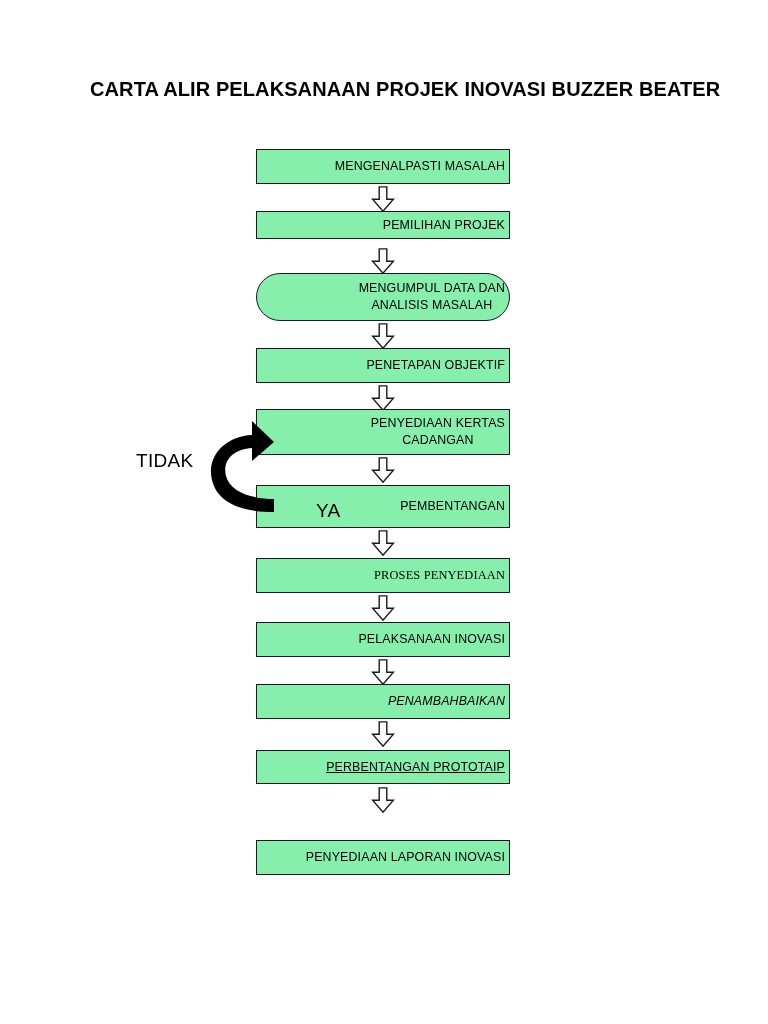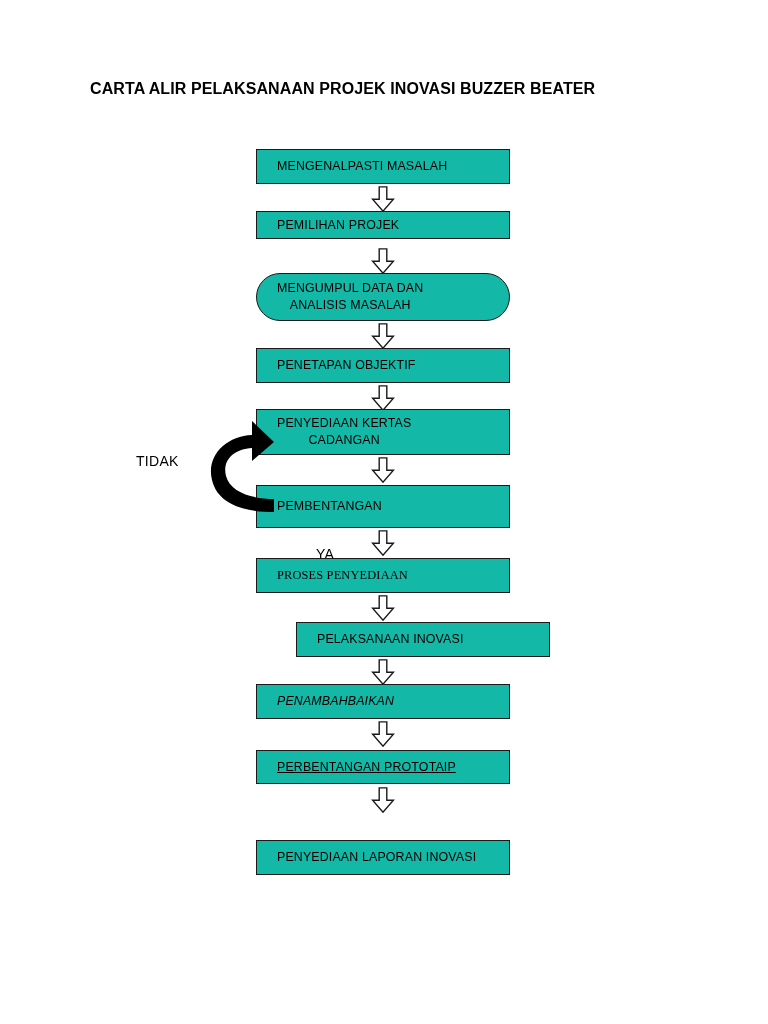--- a/index.html
+++ b/index.html
@@ -24,43 +24,42 @@
     top: 0;
     width: 768px;
     height: 1024px;
   }
 
   
   .chart-title {
     position: absolute;
     left: 90px;
     top: 79px;
-    font-size: 16px;
+    font-size: 20px;
     font-weight: bold;
     letter-spacing: 0.1px;
     white-space: nowrap;
     line-height: 20px;
   }
 
   
   .flow-box {
     position: absolute;
     left: 256px;
     width: 254px;
     box-sizing: border-box;
     border: 1.4px solid #1a1a1a;
-    background: #14b8a6;
+    background: #86efac;
     display: flex;
     align-items: center;
-    justify-content: flex-start;
+    justify-content: flex-end;
     text-align: center;
     font-size: 12.4px;
     line-height: 17px;
     letter-spacing: 0.15px;
-    padding-left: 16px;
   }
   .flow-box .box-label {
     display: block;
     padding: 0 4px;
   }
 
   
   .down-arrow {
     position: absolute;
     width: 26px;
@@ -83,27 +82,27 @@
   }
   .loop-arrow svg {
     display: block;
     width: 100%;
     height: 100%;
   }
 
   
   .decision-label {
     position: absolute;
-    font-size: 14px;
+    font-size: 19px;
     letter-spacing: 0.3px;
     white-space: nowrap;
     line-height: 20px;
   }
   #label-tidak { left: 136px; top: 451px; }
-  #label-ya    { left: 316px; top: 544px; }
+  #label-ya    { left: 316px; top: 501px; }
 </style>
 </head>
 <body>
 
 <div id="canvas">
 
   <div class="chart-title">CARTA ALIR PELAKSANAAN PROJEK INOVASI BUZZER BEATER</div>
 
   <div class="flow-box" id="box-1" style="top:149px; height:35px;">
     <span class="box-label">MENGENALPASTI MASALAH</span>
@@ -194,21 +193,21 @@
   <div class="flow-box" id="box-7" style="top:558px; height:35px;font-family:Liberation Serif, serif;">
     <span class="box-label">PROSES PENYEDIAAN</span>
   </div>
 
   <div class="down-arrow" style="top:595px;">
     <svg viewBox="0 0 26 26" xmlns="http://www.w3.org/2000/svg">
       <path d="M9.2 0.9 L16.8 0.9 L16.8 13.2 L23.4 13.2 L13 25.2 L2.6 13.2 L9.2 13.2 Z" fill="#ffffff" stroke="#1a1a1a" stroke-width="1.4" stroke-linejoin="miter"></path>
     </svg>
   </div>
 
-  <div class="flow-box" id="box-8" style="top:622px; height:35px;margin-left:40px;">
+  <div class="flow-box" id="box-8" style="top:622px; height:35px;">
     <span class="box-label">PELAKSANAAN INOVASI</span>
   </div>
 
   <div class="down-arrow" style="top:659px;">
     <svg viewBox="0 0 26 26" xmlns="http://www.w3.org/2000/svg">
       <path d="M9.2 0.9 L16.8 0.9 L16.8 13.2 L23.4 13.2 L13 25.2 L2.6 13.2 L9.2 13.2 Z" fill="#ffffff" stroke="#1a1a1a" stroke-width="1.4" stroke-linejoin="miter"></path>
     </svg>
   </div>
 
   <div class="flow-box" id="box-9" style="top:684px; height:35px;font-style:italic;">

